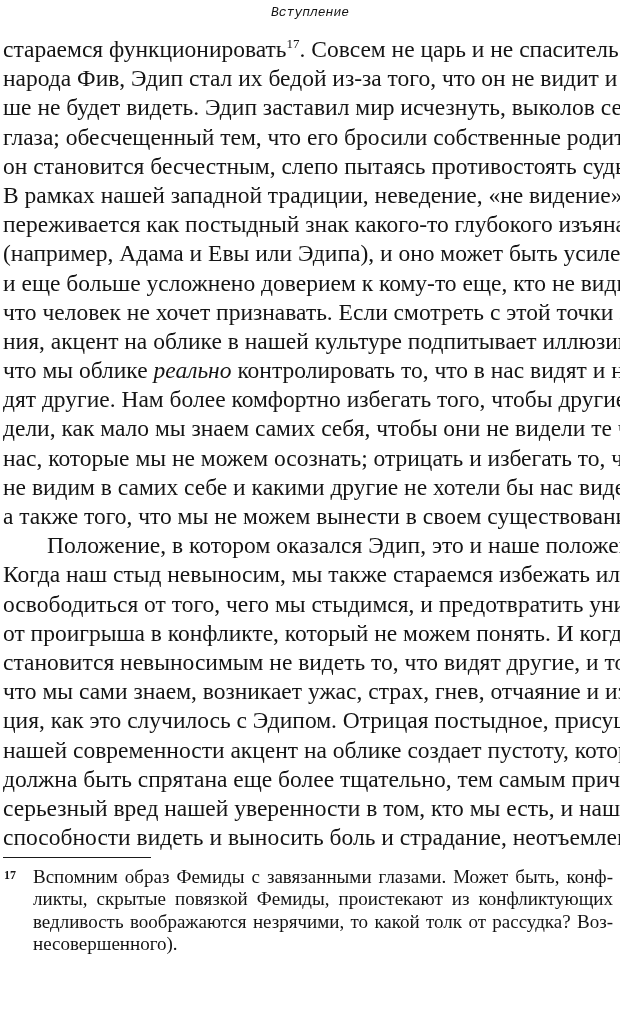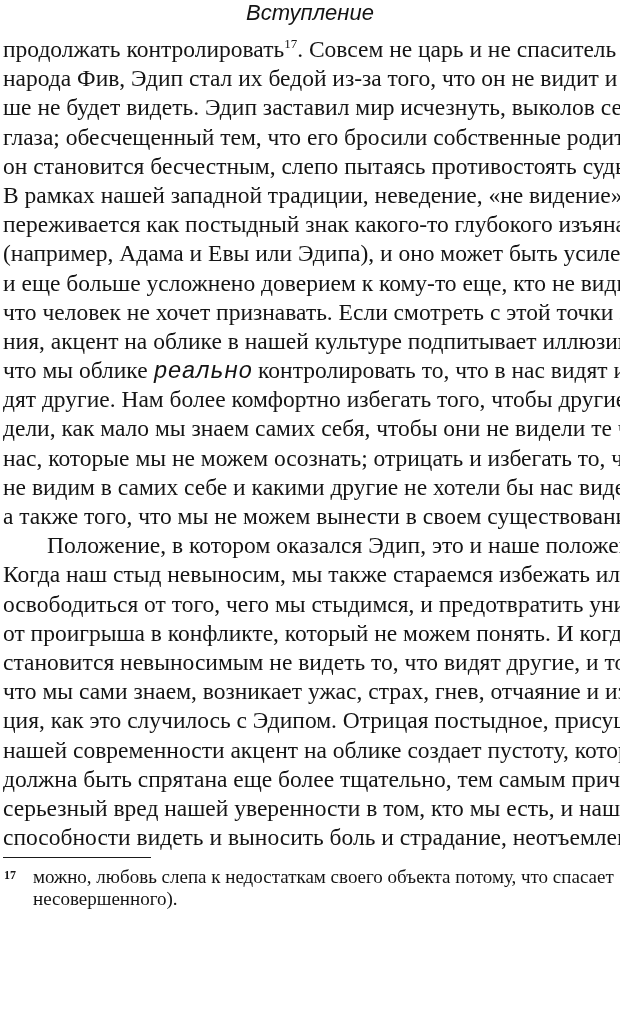--- a/index.html
+++ b/index.html
@@ -14,23 +14,23 @@
       overflow: hidden;
       color: #141414;
       font-family: "DejaVu Serif", "Liberation Serif", serif;
     }
     .running-head {
       position: absolute;
       top: 2px;
       left: 0;
       width: 620px;
       text-align: center;
-      font-family: Liberation Sans, sans-serif;
+      font-family: Liberation Mono, monospace;
       font-style: italic;
-      font-size: 22px;
+      font-size: 13px;
       line-height: 22px;
     }
     .body-text {
       position: absolute;
       top: 35px;
       left: 3px;
       width: 610px;
     }
     .line {
       display: block;
@@ -49,21 +49,20 @@
     .line.indent {
       padding-left: 44px;
     }
     .line sup {
       font-size: 13px;
       line-height: 0;
       vertical-align: 9px;
     }
     .line em {
       font-style: italic;
-      font-family: Liberation Mono, monospace;
     }
     .footnote-rule {
       position: absolute;
       top: 857px;
       left: 3px;
       width: 148px;
       height: 0;
       border-top: 1.6px solid #1a1a1a;
     }
     .footnote {
@@ -100,21 +99,21 @@
     .fn-line.last {
       text-align-last: left;
     }
   </style>
 </head>
 <body>
 
 <div class="running-head">Вступление</div>
 
 <div class="body-text">
-  <span class="line"><span>продолжать контролировать</span><sup>17</sup><span>. Совсем не царь и не спаситель</span></span>
+  <span class="line"><span>стараемся функционировать</span><sup>17</sup><span>. Совсем не царь и не спаситель</span></span>
   <span class="line">народа Фив, Эдип стал их бедой из-за того, что он не видит и боль-</span>
   <span class="line">ше не будет видеть. Эдип заставил мир исчезнуть, выколов себе</span>
   <span class="line">глаза; обесчещенный тем, что его бросили собственные родители,</span>
   <span class="line">он становится бесчестным, слепо пытаясь противостоять судьбе.</span>
   <span class="line">В рамках нашей западной традиции, неведение, «не видение» часто</span>
   <span class="line">переживается как постыдный знак какого-то глубокого изъяна</span>
   <span class="line">(например, Адама и Евы или Эдипа), и оно может быть усилено</span>
   <span class="line">и еще больше усложнено доверием к кому-то еще, кто не видит того,</span>
   <span class="line">что человек не хочет признавать. Если смотреть с этой точки зре-</span>
   <span class="line">ния, акцент на облике в нашей культуре подпитывает иллюзию,</span>
@@ -135,16 +134,18 @@
   <span class="line">должна быть спрятана еще более тщательно, тем самым причиняя</span>
   <span class="line">серьезный вред нашей уверенности в том, кто мы есть, и нашей</span>
   <span class="line">способности видеть и выносить боль и страдание, неотъемлемые</span>
 </div>
 
 <div class="footnote-rule"></div>
 
 <div class="footnote">
   <span class="fn-marker">17</span>
   <div class="fn-lines">
-    <span class="fn-line">можно, любовь слепа к недостаткам своего объекта потому, что спасает</span>
+    <span class="fn-line">Вспомним образ Фемиды с завязанными глазами. Может быть, конф-</span>
+    <span class="fn-line">ликты, скрытые повязкой Фемиды, проистекают из конфликтующих</span>
+    <span class="fn-line">ведливость воображаются незрячими, то какой толк от рассудка? Воз-</span>
     <span class="fn-line last">несовершенного).</span>
   </div>
 </div>
 
 </body></html>

